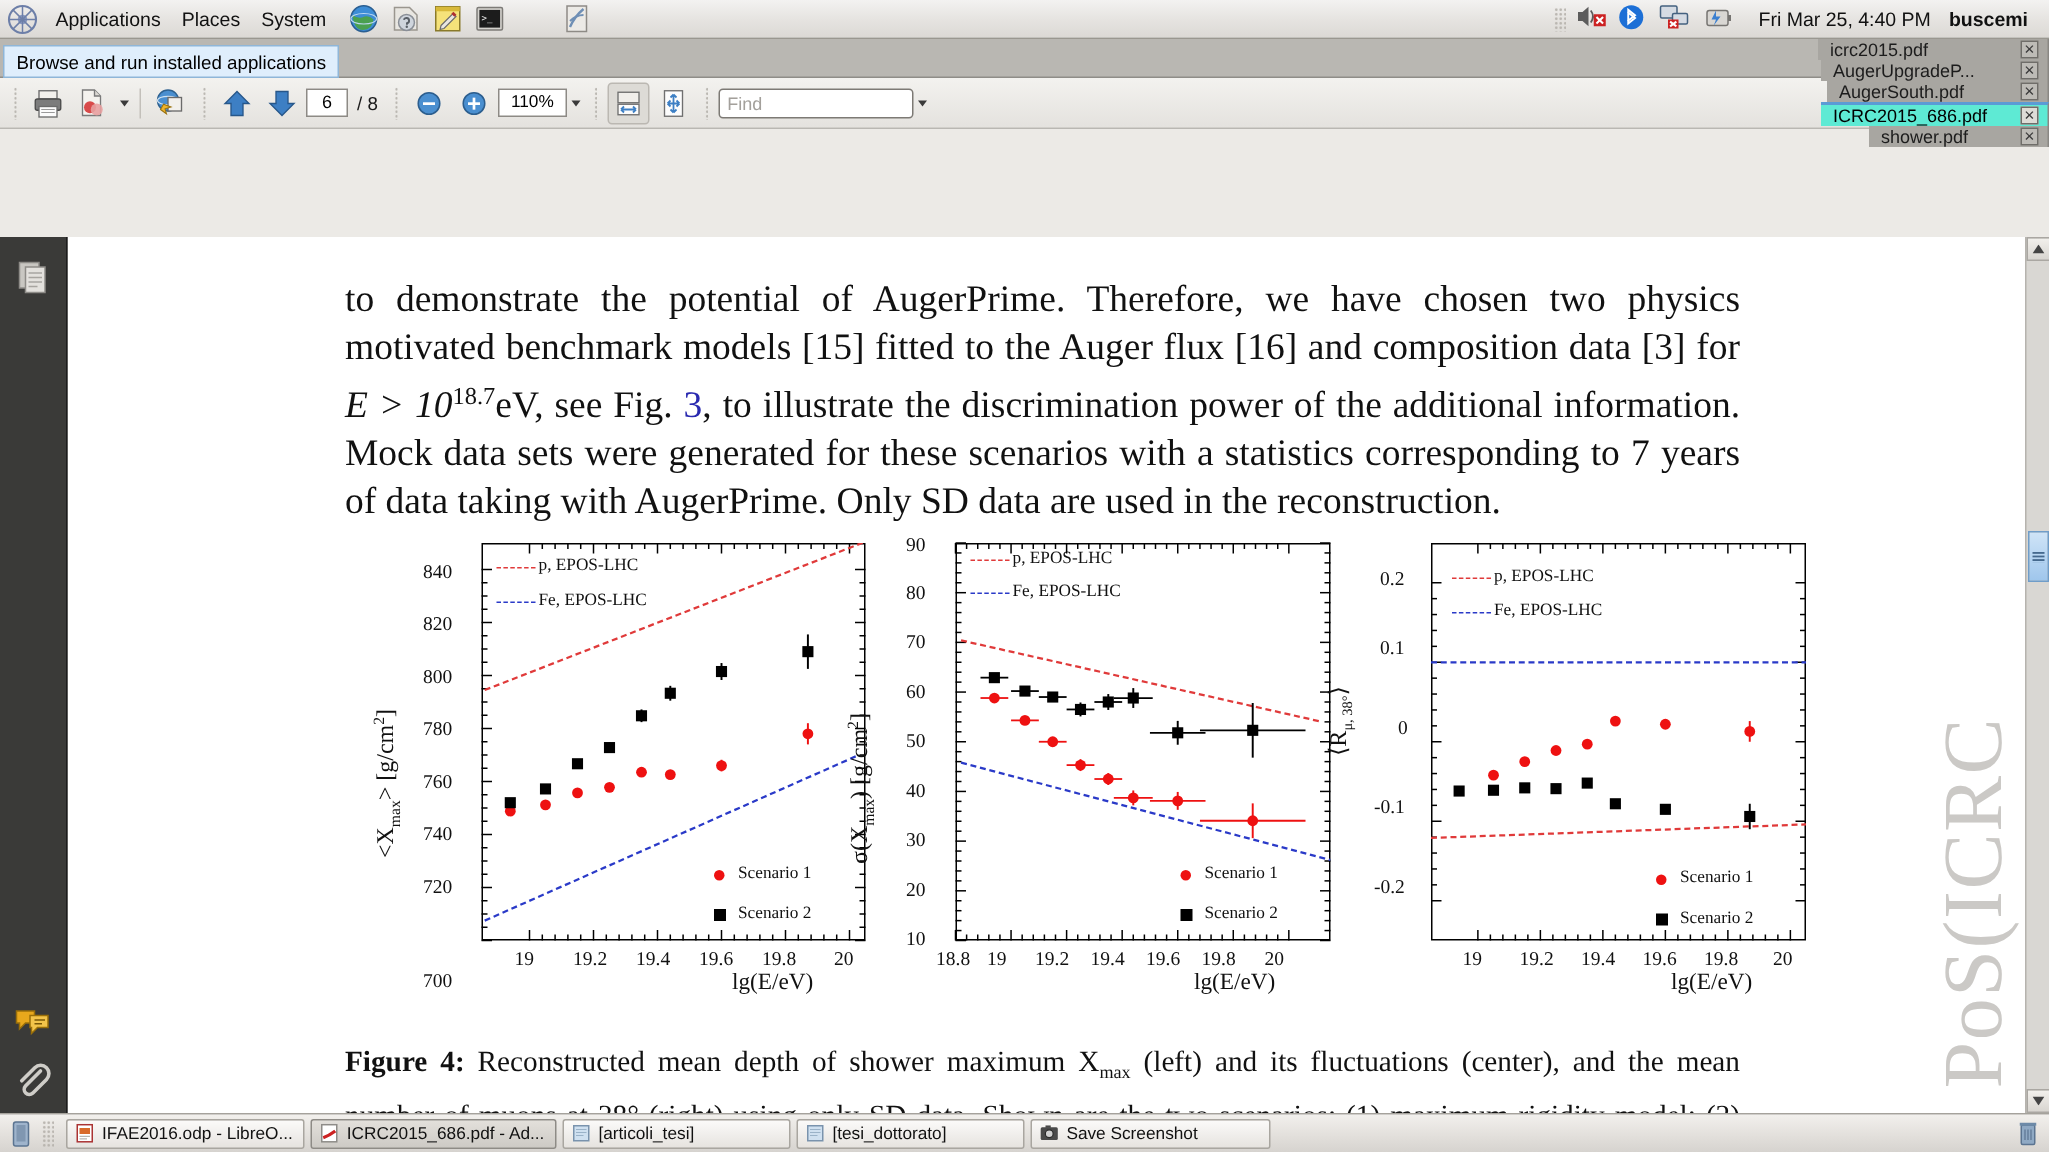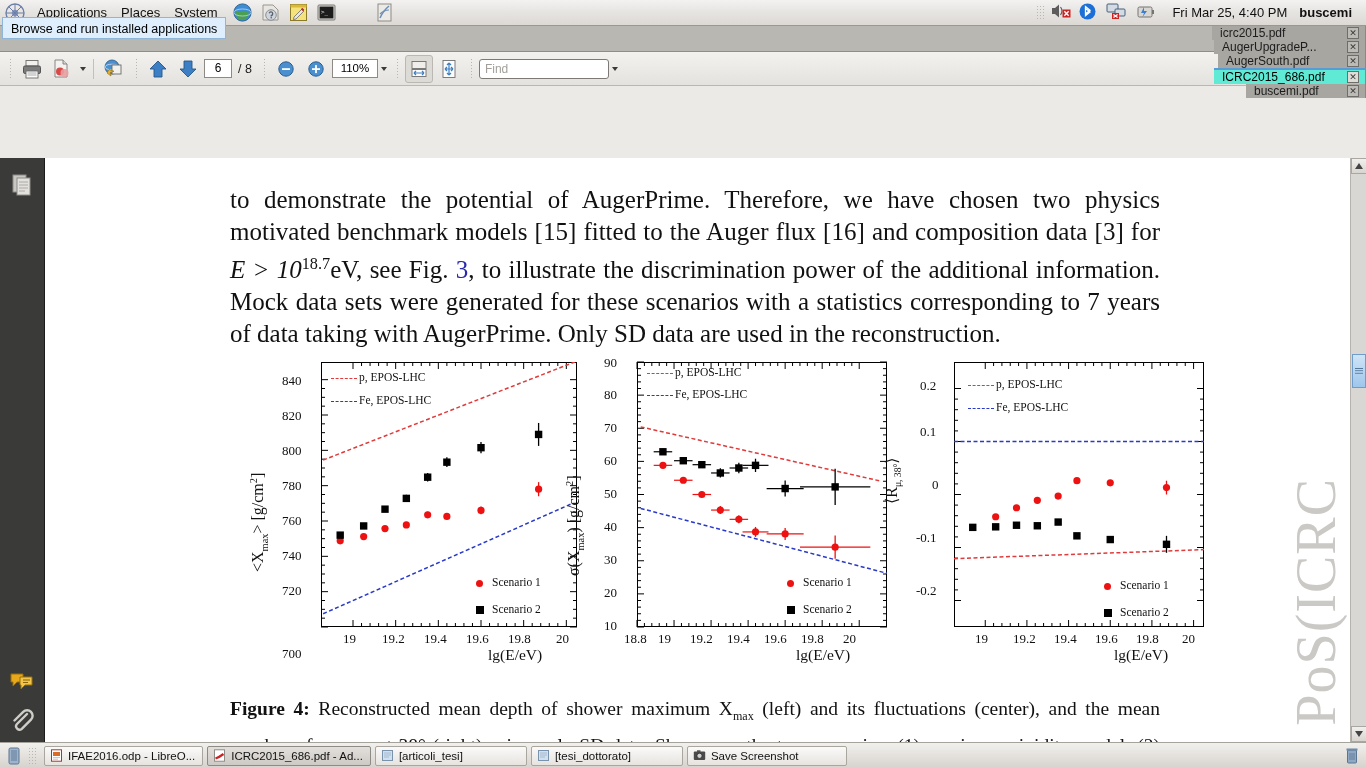--- a/index.html
+++ b/index.html
@@ -33,21 +33,21 @@
   .clock { font-size:13px; color:#111; padding:0 12px; white-space:nowrap;}
   .user { font-size:13px; font-weight:bold; color:#111; padding-right:6px;}
   .dots {
     width:8px;height:16px;margin-right:4px;
     background-image: radial-gradient(#b4b0aa 0.8px, transparent 0.9px);
     background-size:3px 3px; opacity:.9;
   }
 
   
   #app-tooltip {
-    position:absolute; left:2px; top:17px; height:22px;
+    position:absolute; left:2px; top:30px; height:22px;
     background:#dfeefc; border:1px solid #8fb6d8;
     font-size:12.5px; color:#000; padding:2px 8px; line-height:18px;
     z-index:40; white-space:nowrap;
   }
 
   
   #win { position:absolute; left:0; top:26px; width:1366px; height:716px; background:#eceae6;}
 
   #titlebar {
     height:24px; width:100%;
@@ -330,21 +330,21 @@
     </div>
     <div class="ptab" style="min-width:148px">
       <span class="lbl">AugerSouth.pdf</span>
       <span class="tabclose">✕</span>
     </div>
     <div class="ptab active" style="min-width:152px">
       <span class="lbl">ICRC2015_686.pdf</span>
       <span class="tabclose">✕</span>
     </div>
     <div class="ptab" style="min-width:120px">
-      <span class="lbl">buscemi.pdf</span>
+      <span class="lbl">shower.pdf</span>
       <span class="tabclose">✕</span>
     </div>
   </div>
 
   <div id="toolbar">
     <span class="tb-sep"></span>
     <span class="tbbtn">
       <svg width="22" height="22" viewBox="0 0 22 22">
         <rect x="5" y="2.5" width="12" height="5.5" fill="#f2f0ec" stroke="#6b6b6b" stroke-width=".9"></rect>
         <rect x="2.5" y="8" width="17" height="7.5" rx="1.4" fill="#7c7c7c" stroke="#4b4b4b" stroke-width=".9"></rect>

